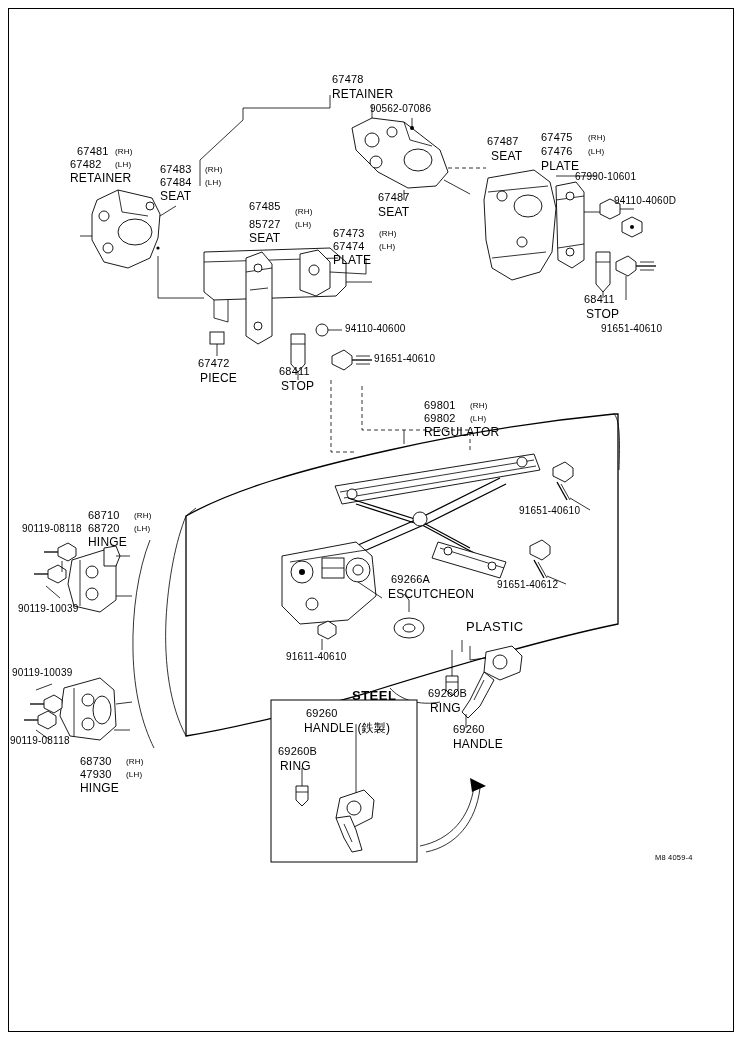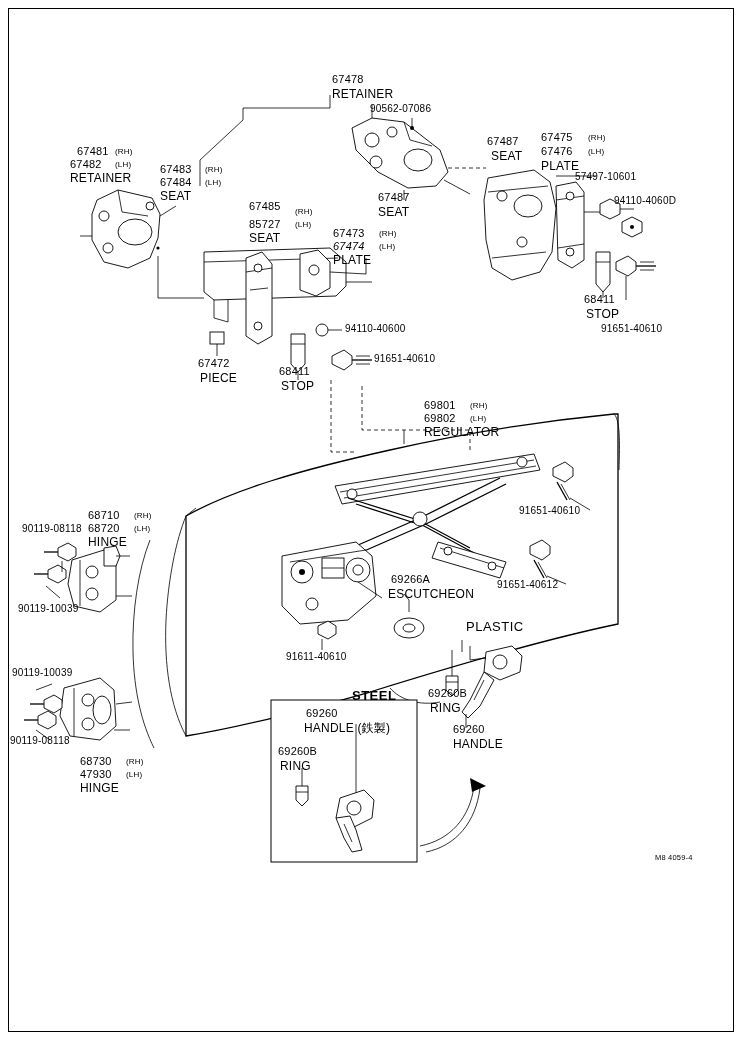--- a/index.html
+++ b/index.html
@@ -287,21 +287,21 @@
 
   <div class="lbl pn" style="left:487px; top:136px;">67487</div>
   <div class="lbl sub" style="left:491px; top:150px;">SEAT</div>
 
   <div class="lbl pn" style="left:541px; top:132px;">67475</div>
   <div class="lbl suffix" style="left:588px; top:134px;">(RH)</div>
   <div class="lbl pn" style="left:541px; top:146px;">67476</div>
   <div class="lbl suffix" style="left:588px; top:148px;">(LH)</div>
   <div class="lbl sub" style="left:541px; top:160px;">PLATE</div>
 
-  <div class="lbl pn-sm" style="left:575px; top:172px;">57497-10601</div>
+  <div class="lbl pn-sm" style="left:575px; top:172px;">67990-10601</div>
 
   <div class="lbl pn-sm" style="left:614px; top:196px;">94110-4060D</div>
 
   <div class="lbl pn" style="left:70px; top:146px;margin-left:7px;">67481</div>
   <div class="lbl suffix" style="left:115px; top:148px;">(RH)</div>
   <div class="lbl pn" style="left:70px; top:159px;">67482</div>
   <div class="lbl suffix" style="left:115px; top:161px;">(LH)</div>
   <div class="lbl sub" style="left:70px; top:172px;">RETAINER</div>
 
   <div class="lbl pn" style="left:160px; top:164px;">67483</div>
@@ -311,21 +311,21 @@
   <div class="lbl sub" style="left:160px; top:190px;">SEAT</div>
 
   <div class="lbl pn" style="left:249px; top:201px;">67485</div>
   <div class="lbl suffix" style="left:295px; top:208px;">(RH)</div>
   <div class="lbl pn" style="left:249px; top:219px;">85727</div>
   <div class="lbl suffix" style="left:295px; top:221px;">(LH)</div>
   <div class="lbl sub" style="left:249px; top:232px;">SEAT</div>
 
   <div class="lbl pn" style="left:333px; top:228px;">67473</div>
   <div class="lbl suffix" style="left:379px; top:230px;">(RH)</div>
-  <div class="lbl pn" style="left:333px; top:241px;font-style:italic;">67474</div>
+  <div class="lbl pn" style="left:333px; top:241px;">67474</div>
   <div class="lbl suffix" style="left:379px; top:243px;">(LH)</div>
   <div class="lbl sub" style="left:333px; top:254px;">PLATE</div>
 
   <div class="lbl pn-sm" style="left:345px; top:324px;">94110-40600</div>
 
   <div class="lbl pn-sm" style="left:374px; top:354px;">91651-40610</div>
 
   <div class="lbl pn" style="left:279px; top:366px;">68411</div>
   <div class="lbl sub" style="left:281px; top:380px;">STOP</div>
 

